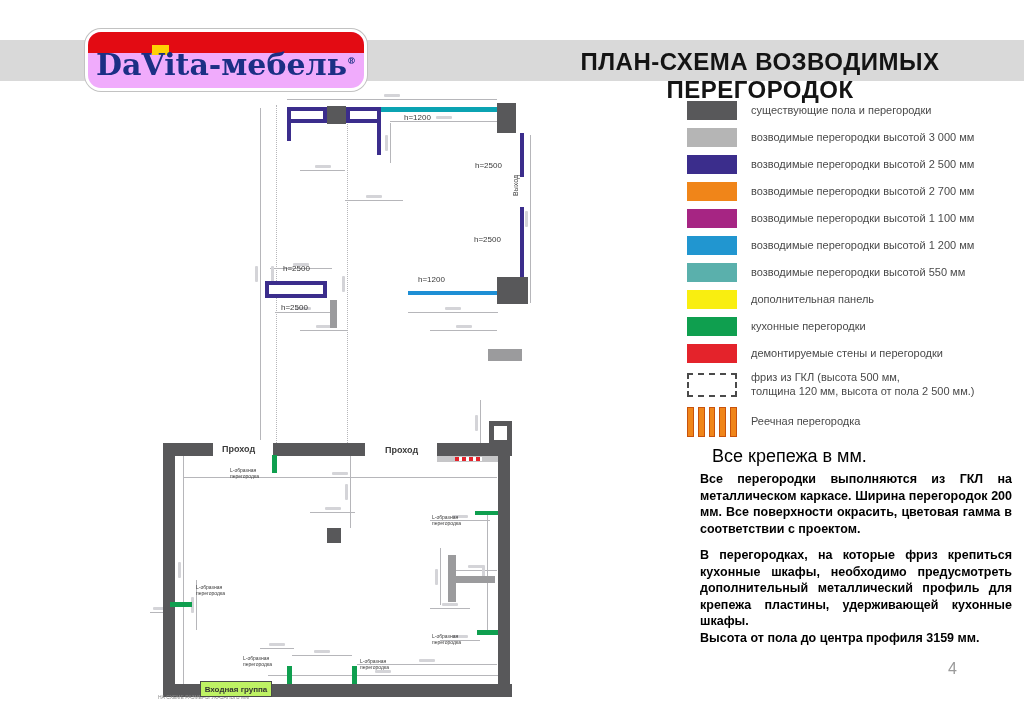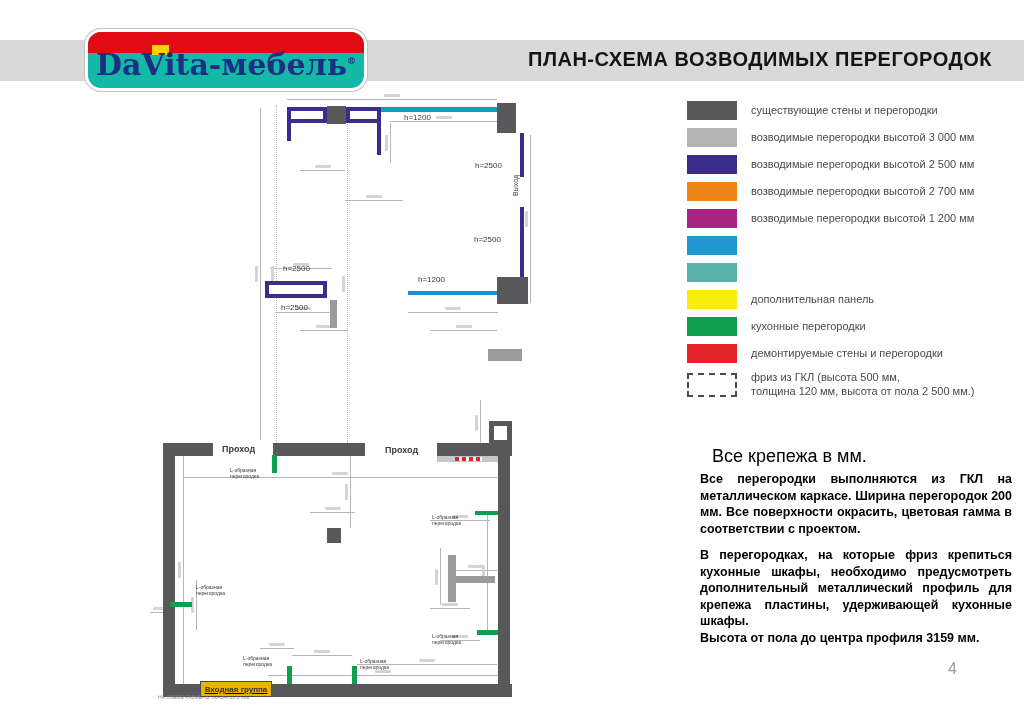--- a/index.html
+++ b/index.html
@@ -1,23 +1,23 @@
 <!DOCTYPE html>
 <html><head>
 <meta charset="utf-8">
 <style>
   html,body{margin:0;padding:0;}
   body{width:1024px;height:708px;position:relative;background:#fff;overflow:hidden;
        font-family:"Liberation Sans",sans-serif;}
   
   .title-band{position:absolute;left:0;top:40px;width:1024px;height:41px;background:#d9d9d9;}
   .page-title{position:absolute;left:500px;top:48px;width:520px;text-align:center;
-      font-size:20px;font-weight:700;color:#141414;letter-spacing:.5px;}
+      font-size:24px;font-weight:700;color:#141414;letter-spacing:.5px;}
   .logo{position:absolute;left:85px;top:29px;width:276px;height:56px;border:3px solid #fff;
-      border-radius:16px;box-shadow:0 0 0 1px #c2c2c2;overflow:hidden;background:#14b8a6;}
+      border-radius:16px;box-shadow:0 0 0 1px #c2c2c2;overflow:hidden;background:#f0abfc;}
   .logo .red{position:absolute;left:0;top:0;width:100%;height:21px;background:#e30b13;}
   .logo .notch{position:absolute;left:64px;top:13px;width:17px;height:10px;background:#ffd103;}
   .logo .text{position:absolute;left:0;top:16px;width:100%;text-align:center;
       font-family:"DejaVu Serif",serif;font-weight:700;font-size:30px;color:#1b2f85;line-height:1.1;}
   .logo .reg{font-size:9px;vertical-align:super;}
   
   .legend{position:absolute;left:687px;top:101px;width:330px;display:flex;flex-direction:column;gap:8px;}
   .leg-row{display:flex;align-items:center;gap:14px;}
   .swatch{width:50px;height:19px;flex:0 0 50px;}
   .swatch.dashed{height:24px;background:#fff;border:2px dashed #4a4a4a;box-sizing:border-box;}
@@ -29,22 +29,22 @@
   .notes h2{margin:0 0 4px 12px;font-size:18px;font-weight:400;}
   .notes p{margin:0 0 10px 0;font-size:12.5px;font-weight:700;text-align:justify;line-height:1.32;}
   .notes p.tight{margin-bottom:0;}
   .page-num{position:absolute;left:948px;top:660px;font-size:16px;color:#9a9a9a;}
   
   .plan{position:absolute;left:0;top:0;width:1024px;height:692px;}
   .plan-rect{position:absolute;box-sizing:border-box;z-index:2;}
   .dim{position:absolute;z-index:1;}
   .smudge{position:absolute;background:#d4d4d8;border-radius:1px;z-index:1;}
   .plan-label{position:absolute;color:#3a3a3a;white-space:pre-line;z-index:3;line-height:1.15;}
-  .entrance-box{position:absolute;left:200px;top:681px;width:70px;height:14px;background:#eab308;
-      border:1px solid #4a4a4a;z-index:4;display:flex;align-items:center;justify-content:center;text-decoration:underline;}
+  .entrance-box{position:absolute;left:200px;top:681px;width:70px;height:14px;background:#bef264;
+      border:1px solid #4a4a4a;z-index:4;display:flex;align-items:center;justify-content:center;}
   .entrance-box span{font-size:8px;font-weight:700;color:#333;}
 </style>
 </head>
 <body>
 
 <div class="title-band"></div>
 <div class="page-title">ПЛАН-СХЕМА ВОЗВОДИМЫХ ПЕРЕГОРОДОК</div>
 
 <div class="logo">
   <div class="red"></div>
@@ -171,60 +171,72 @@
     <div class="plan-label" style="left: 158px; top: 695px; font-size: 5px; color: rgb(138, 138, 138);">НА СХЕМЕ РАЗМЕРЫ УКАЗАНЫ В ММ</div>
   </div>
 
 <div class="entrance-box">
   <span>Входная группа</span>
 </div>
 
 <div class="legend">
     <div class="leg-row">
       <div class="swatch" style="background: rgb(88, 88, 90);"></div>
-      <div class="leg-label">существующие стены и перегородки</div>
+      <div class="leg-label">существующие пола и перегородки</div>
     </div>
     <div class="leg-row">
       <div class="swatch" style="background: rgb(181, 181, 181);"></div>
       <div class="leg-label">возводимые перегородки высотой 3 000 мм</div>
     </div>
     <div class="leg-row">
       <div class="swatch" style="background: rgb(59, 45, 140);"></div>
       <div class="leg-label">возводимые перегородки высотой 2 500 мм</div>
     </div>
     <div class="leg-row">
       <div class="swatch" style="background: rgb(240, 133, 25);"></div>
       <div class="leg-label">возводимые перегородки высотой 2 700 мм</div>
     </div>
     <div class="leg-row">
       <div class="swatch" style="background: rgb(166, 37, 131);"></div>
+      <div class="leg-label">возводимые перегородки высотой 1 100 мм</div>
+    </div>
+    <div class="leg-row">
+      <div class="swatch" style="background: rgb(33, 150, 208);"></div>
       <div class="leg-label">возводимые перегородки высотой 1 200 мм</div>
     </div>
     <div class="leg-row">
-      <div class="swatch" style="background: rgb(33, 150, 208);"></div>
-    </div>
-    <div class="leg-row">
       <div class="swatch" style="background: rgb(90, 176, 172);"></div>
+      <div class="leg-label">возводимые перегородки высотой 550 мм</div>
     </div>
     <div class="leg-row">
       <div class="swatch" style="background: rgb(249, 238, 16);"></div>
       <div class="leg-label">дополнительная панель</div>
     </div>
     <div class="leg-row">
       <div class="swatch" style="background: rgb(15, 159, 79);"></div>
       <div class="leg-label">кухонные перегородки</div>
     </div>
     <div class="leg-row">
       <div class="swatch" style="background: rgb(228, 35, 43);"></div>
       <div class="leg-label">демонтируемые стены и перегородки</div>
     </div>
     <div class="leg-row">
       <div class="swatch dashed"></div>
       <div class="leg-label">фриз из ГКЛ (высота 500 мм,
 толщина 120 мм, высота от пола 2 500 мм.)</div>
+    </div>
+    <div class="leg-row">
+      <div class="swatch striped">
+        <div class="stripe" style="background: rgb(240, 133, 25);"></div>
+        <div class="stripe" style="background: rgb(240, 133, 25);"></div>
+        <div class="stripe" style="background: rgb(240, 133, 25);"></div>
+        <div class="stripe" style="background: rgb(240, 133, 25);"></div>
+        <div class="stripe" style="background: rgb(240, 133, 25);"></div>
+      </div>
+      <div class="leg-label">Реечная перегородка</div>
     </div>
   </div>
 
 <div class="notes">
   <h2>Все крепежа в мм.</h2>
   <p>Все перегородки выполняются из ГКЛ на металлическом каркасе. Ширина перегородок 200 мм. Все поверхности окрасить, цветовая гамма в соответствии с проектом.</p>
   <p class="tight">В перегородках, на которые фриз крепиться кухонные шкафы, необходимо предусмотреть дополнительный металлический профиль для крепежа пластины, удерживающей кухонные шкафы.</p>
   <p>Высота от пола до центра профиля 3159 мм.</p>
 </div>
 

